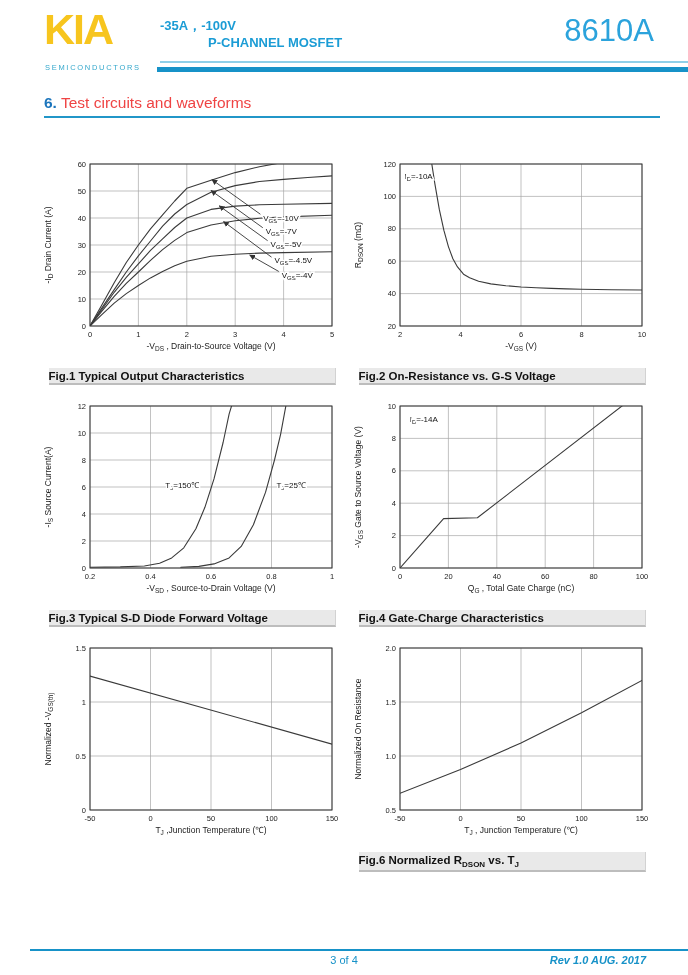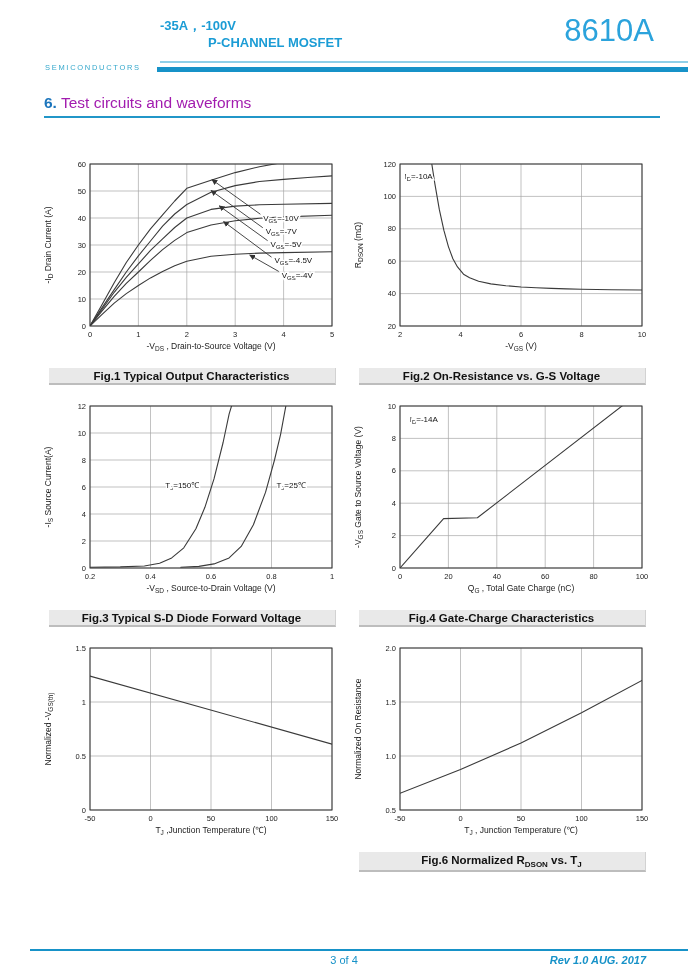--- a/index.html
+++ b/index.html
@@ -10,43 +10,44 @@
         color:#F7C51E;letter-spacing:-2px;line-height:1;}
   .logo-sub{position:absolute;left:45px;top:63px;font-size:7.5px;color:#35A8CC;letter-spacing:1.7px;}
   .rating{position:absolute;left:160px;top:17px;font-size:13px;font-weight:bold;color:#1B9CD5;}
   .subtitle{position:absolute;left:160px;top:35px;font-size:13px;font-weight:bold;color:#1B9CD5;padding-left:48px;}
   .part{position:absolute;right:34px;top:13px;font-size:31px;color:#2BA3DC;}
   .hr-thin{position:absolute;left:160px;right:0;top:61px;height:2px;background:#8FCFE8;}
   .hr-thick{position:absolute;left:157px;right:0;top:67px;height:5px;background:#1792C8;}
   
   .section-title{position:absolute;left:44px;top:94px;font-size:15.5px;}
   .sec-num{font-weight:bold;color:#1B75BC;}
-  .sec-text{color:#a21caf;}
+  .sec-text{color:#ef4444;}
   .section-rule{position:absolute;left:44px;top:116px;width:616px;height:2px;background:#2196C8;}
   
   .charts{position:absolute;top:152px;left:40px;display:grid;
           grid-template-columns:304px 304px;column-gap:6px;row-gap:9px;}
   .chart-card{margin:0;width:304px;}
   .plot{display:block;width:304px;height:214px;}
   .plot text{font-family:"Liberation Sans",sans-serif;}
   .cap{margin:2px auto 0;width:286px;background:#e9e9e9;border-bottom:2px solid #bdbdbd;
-       border-right:1px solid #d2d2d2;text-align:center;font-weight:bold;font-size:11.5px;
+       border-right:1px solid #d2d2d2;font-weight:bold;font-size:11.5px;
        color:#111;padding:2px 0 1px;}
   .cap sub{font-size:8px;}
   
   .foot-rule{position:absolute;left:30px;right:0;top:949px;height:2px;background:#1792C8;}
   .foot-page{position:absolute;left:0;right:0;top:954px;text-align:center;color:#1792C8;
              font-weight:normal;font-size:11px;}
   .foot-rev{position:absolute;right:42px;top:954px;color:#1792C8;font-weight:bold;font-size:11px;font-style:italic;}
 </style>
 </head>
 <body>
 
 <div class="page">
 
+  <div class="logo">KIA</div>
   <div class="logo-sub">SEMICONDUCTORS</div>
   <div class="rating">-35A，-100V</div>
   <div class="subtitle">P-CHANNEL MOSFET</div>
   <div class="part">8610A</div>
   <div class="hr-thin"></div>
   <div class="hr-thick"></div>
 
   <div class="section-title">
     <span class="sec-num">6.</span><span class="sec-text"> Test circuits and waveforms</span>
   </div>

